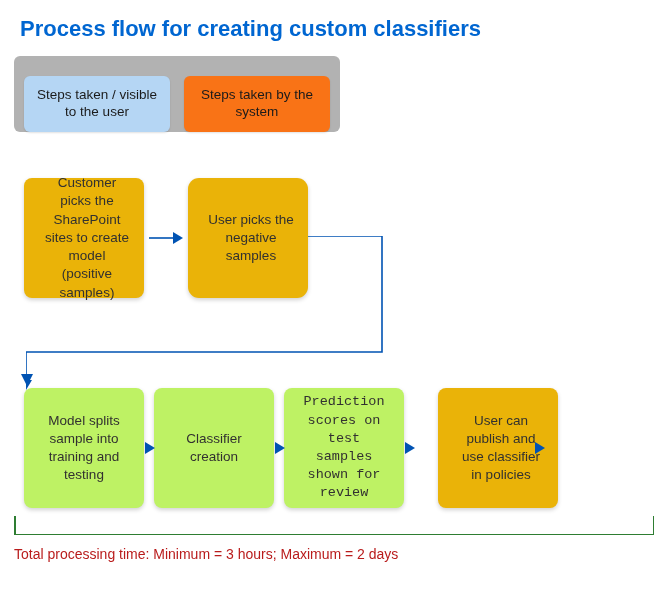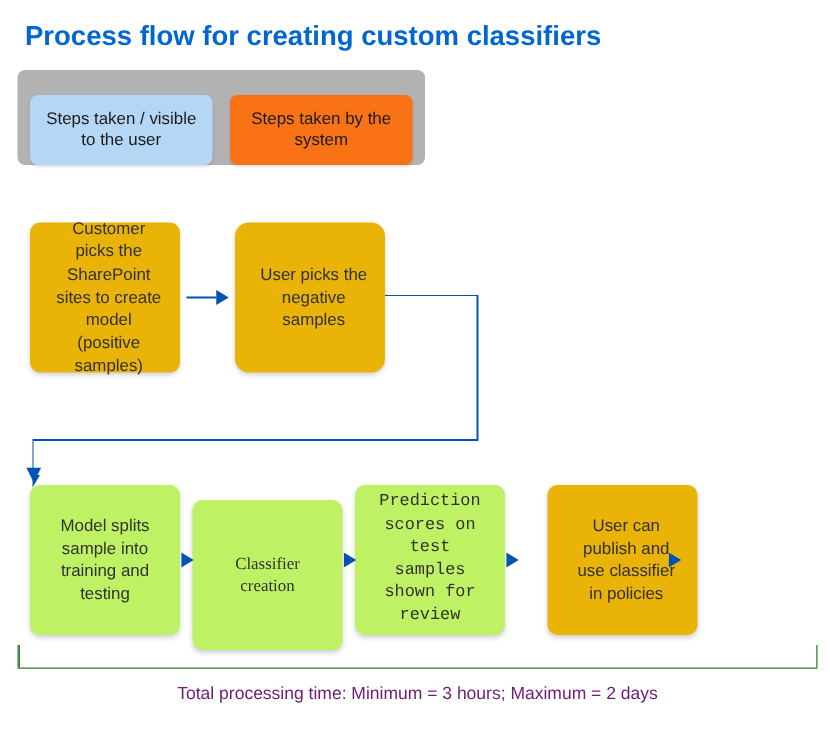--- a/index.html
+++ b/index.html
@@ -89,44 +89,43 @@
   .bracket-line {
     position: absolute;
     height: 0;
     border-top: 1.8px solid #2e7d32;
   }
 
   .footer {
     position: absolute;
     left: 14px;
     width: 640px;
-    text-align: center;
     font-size: 14px;
-    color: #701a75;
+    color: #b91c1c;
   }
 </style>
 </head>
 <body>
 
 <div class="canvas">
 
   <div class="title">Process flow for creating custom classifiers</div>
 
   <div class="legend">
     <div class="swatch user">Steps taken / visible to the user</div>
     <div class="swatch system">Steps taken by the system</div>
   </div>
 
   <div class="box user" style="left:24px; top:178px;">Customer picks the SharePoint sites to create model (positive samples)</div>
 
   <div class="box user" style="left:188px; top:178px;border-radius:11px;">User picks the negative samples</div>
 
   <div class="box system" style="left:24px;  top:388px;">Model splits sample into training and testing</div>
 
-  <div class="box system" style="left:154px; top:400px;font-family:Liberation Serif, serif;">Classifier creation</div>
+  <div class="box system" style="left:154px; top:388px;">Classifier creation</div>
 
   <div class="box system" style="left:284px; top:388px;font-family:Liberation Mono, monospace;">Prediction scores on test samples shown for review</div>
 
   <div class="box user" style="left:414px; top:388px;margin-left:24px;">User can publish and use classifier in policies</div>
 
   <div class="arrow" style="left:149px; top:229px;">
     <svg width="34" height="18" viewBox="0 0 34 18">
       <line x1="0" y1="9" x2="24" y2="9" stroke="#0053b3" stroke-width="1.6"></line>
       <polygon points="24,3 34,9 24,15" fill="#0053b3"></polygon>
     </svg>

